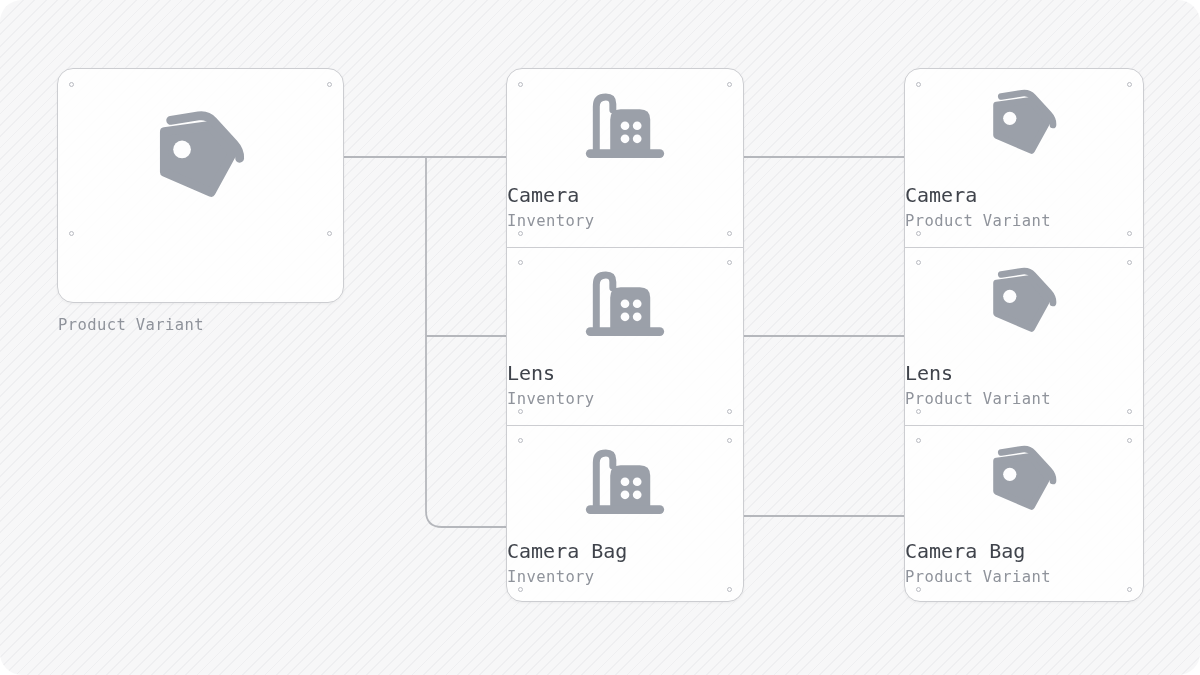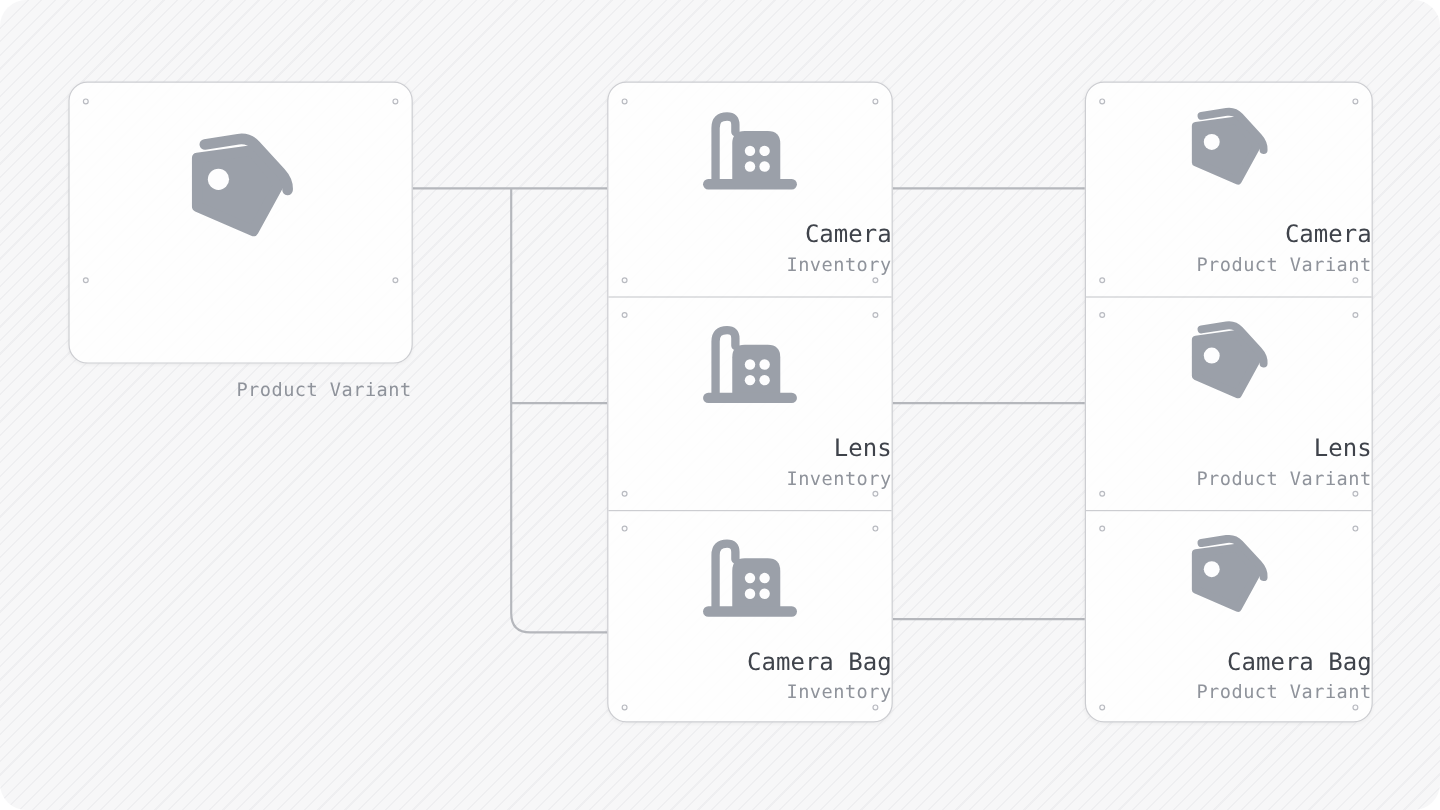--- a/index.html
+++ b/index.html
@@ -69,34 +69,34 @@
     align-items: center;
     justify-content: center;
   }
   .node-title {
     position: absolute;
     left: 0;
     top: 111px;
     width: 100%;
     height: 30px;
     line-height: 30px;
-    text-align: right;
+    text-align: left;
     font-size: 20px;
     font-weight: 500;
     color: #3f434b;
     white-space: nowrap;
   }
   .node-subtitle {
     position: absolute;
     left: 0;
     top: 139px;
     width: 100%;
     height: 26px;
     line-height: 26px;
-    text-align: right;
+    text-align: left;
     font-size: 15.5px;
     letter-spacing: 0.4px;
     color: #8f939b;
     white-space: nowrap;
   }
   
   .node-big .node-icon { top: 38px; height: 100px; }
   .node-big .node-title { top: 214px; height: 32px; line-height: 32px; }
   .node-big .node-subtitle { top: 243px; }
   .dot {

